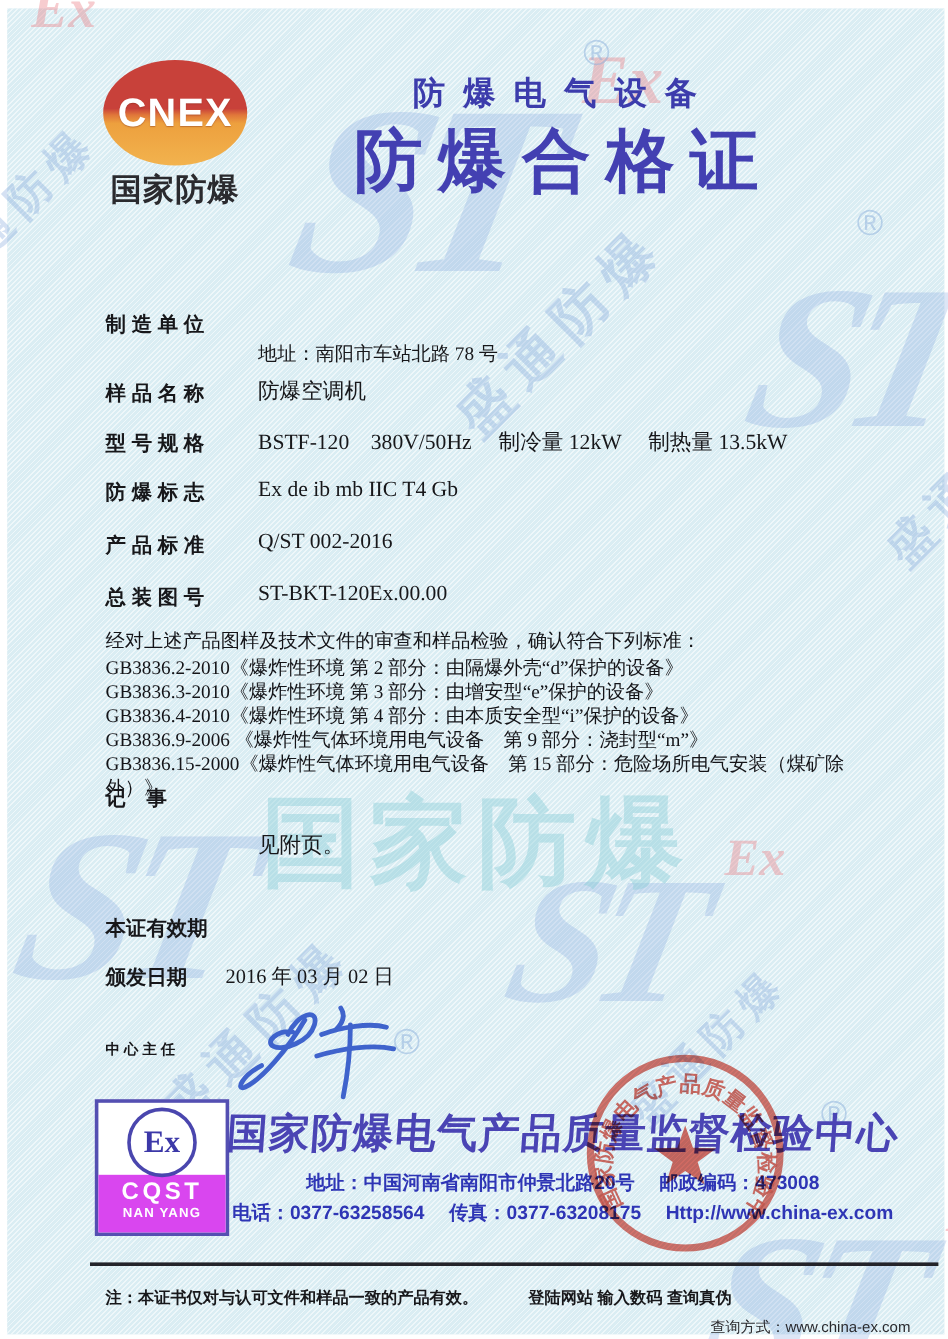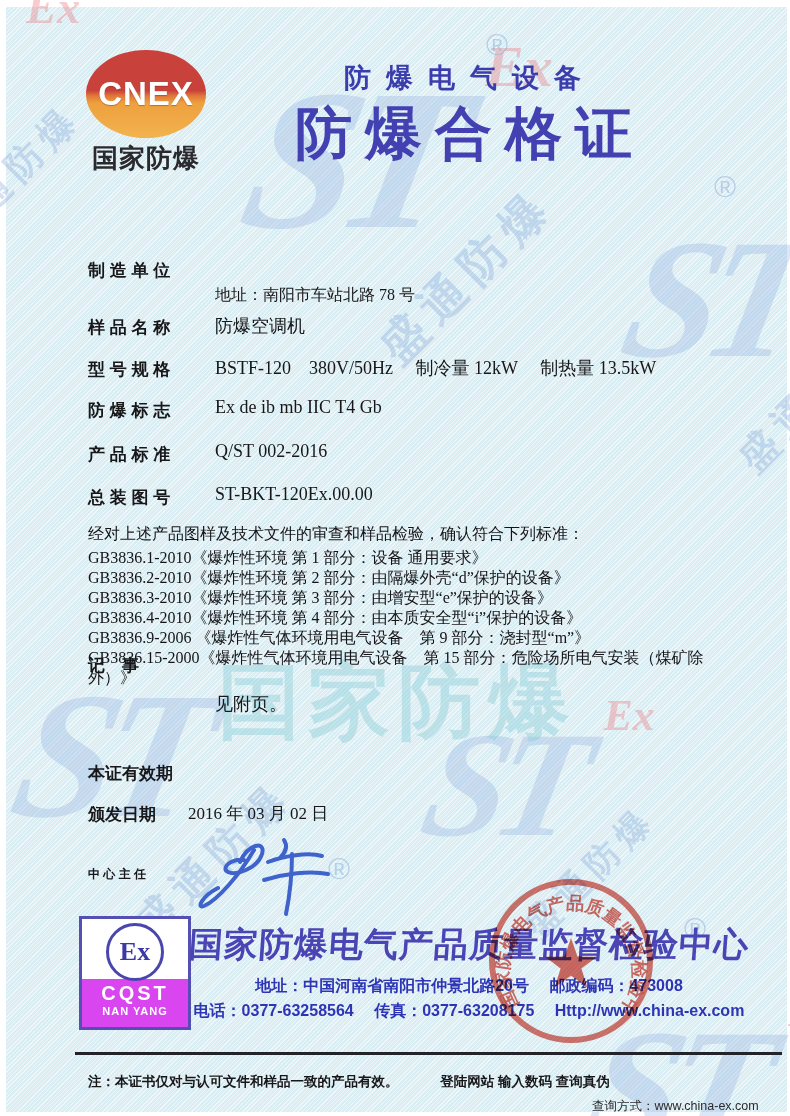--- a/index.html
+++ b/index.html
@@ -143,21 +143,20 @@
   <div class="val" style="top:397px;">Ex de ib mb IIC T4 Gb</div>
 
   <div class="lbl" style="top:443px;">产 品 标 准</div>
   <div class="val" style="top:441px;">Q/ST 002-2016</div>
 
   <div class="lbl" style="top:486px;">总 装 图 号</div>
   <div class="val" style="top:484px;">ST-BKT-120Ex.00.00</div>
 
   <div class="para">经对上述产品图样及技术文件的审查和样品检验，确认符合下列标准：</div>
   <div class="stds">
-    <div>GB3836.1-2010《爆炸性环境 第 1 部分：设备 通用要求》</div>
     <div>GB3836.2-2010《爆炸性环境 第 2 部分：由隔爆外壳“d”保护的设备》</div>
     <div>GB3836.3-2010《爆炸性环境 第 3 部分：由增安型“e”保护的设备》</div>
     <div>GB3836.4-2010《爆炸性环境 第 4 部分：由本质安全型“i”保护的设备》</div>
     <div>GB3836.9-2006 《爆炸性气体环境用电气设备　第 9 部分：浇封型“m”》</div>
     <div>GB3836.15-2000《爆炸性气体环境用电气设备　第 15 部分：危险场所电气安装（煤矿除外）》</div>
   </div>
 
   <div class="lbl" style="top:654px;">记　事</div>
   <div class="val" style="top:692px;">见附页。</div>
 

